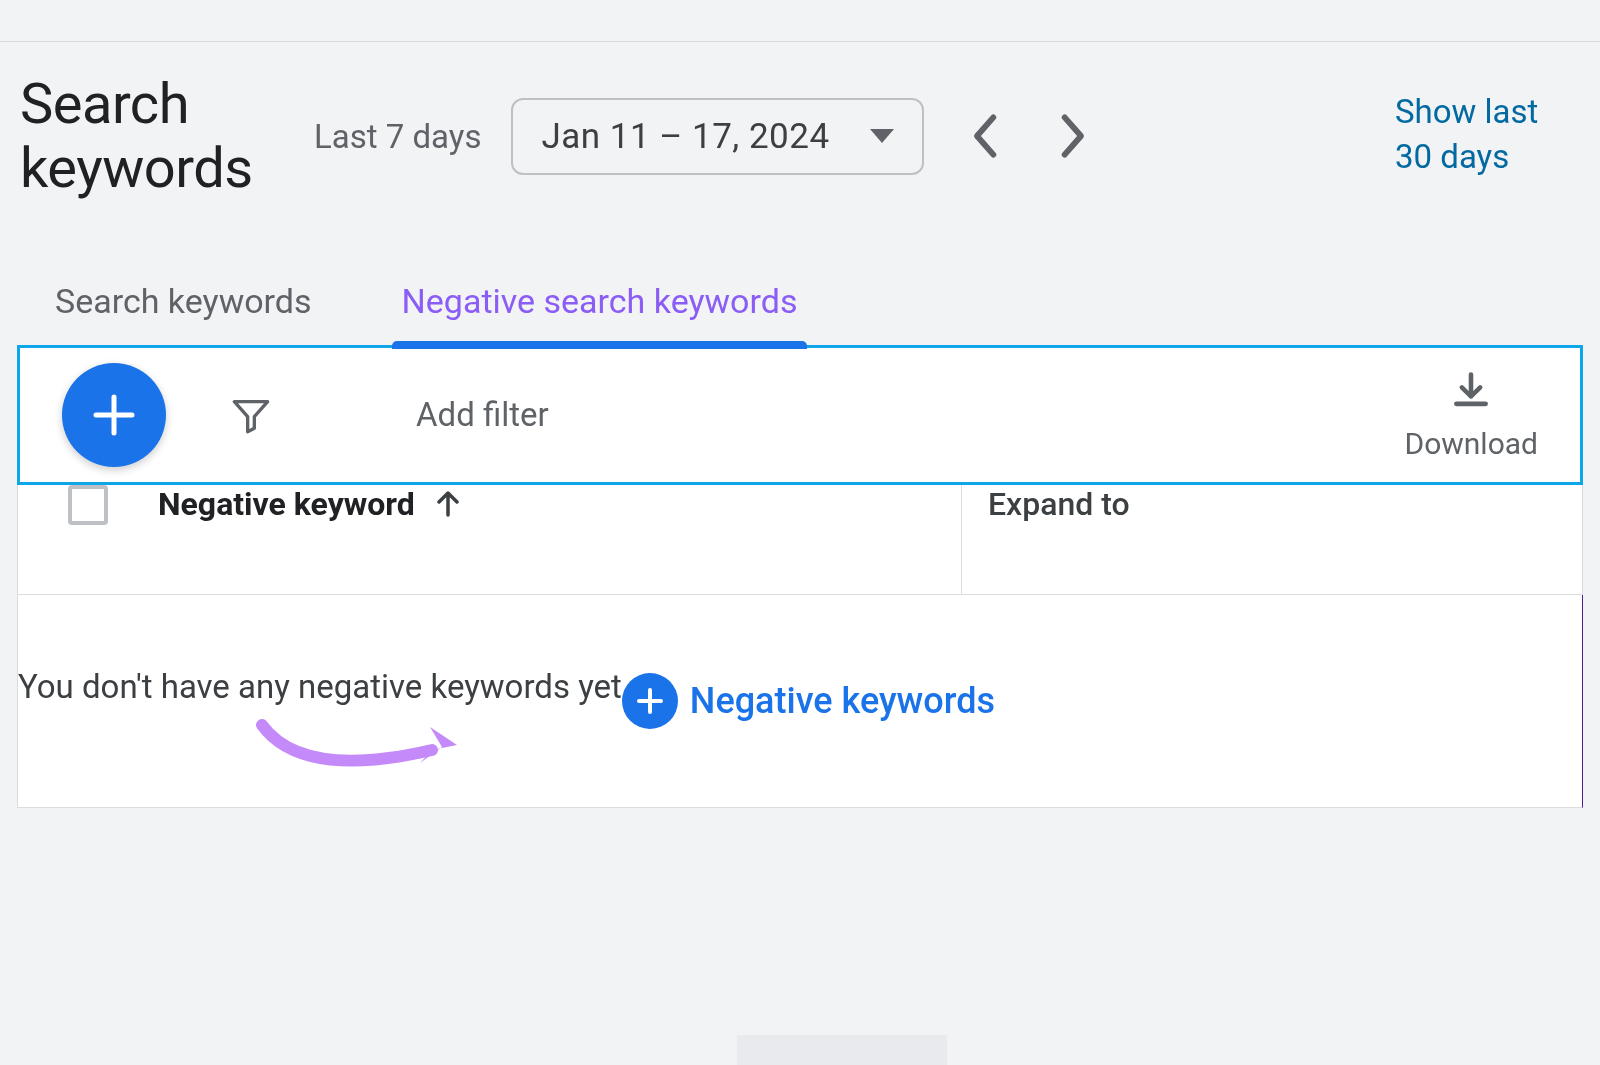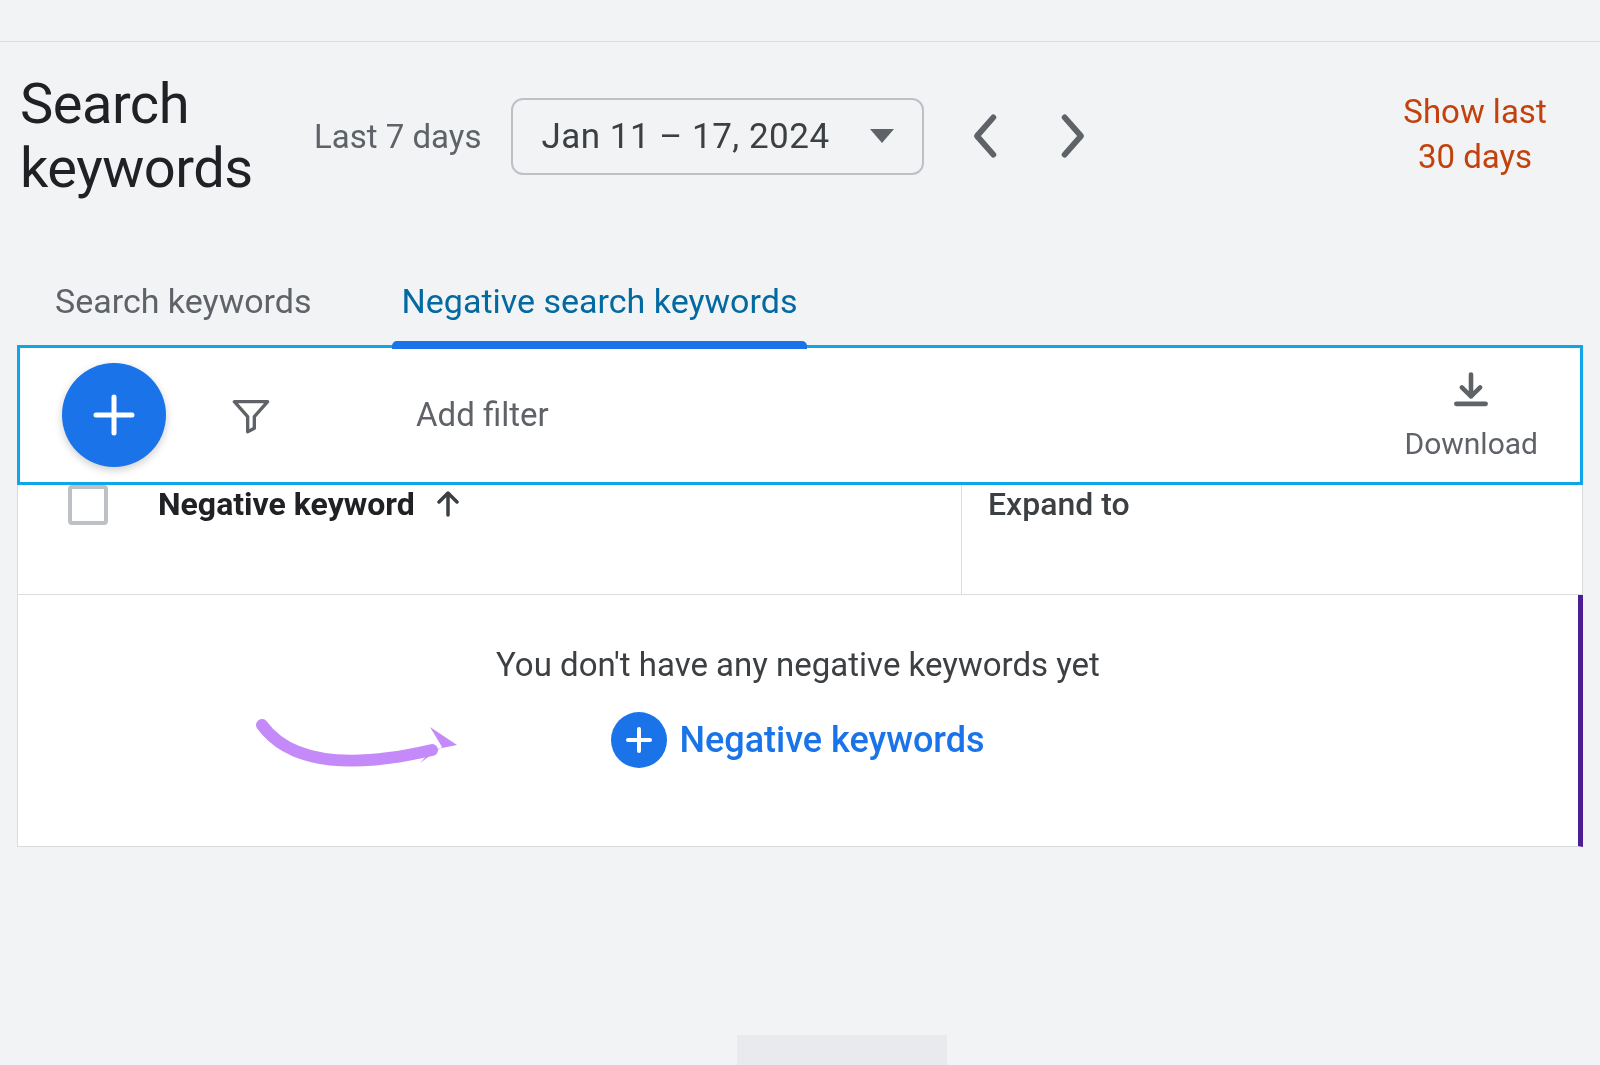--- a/index.html
+++ b/index.html
@@ -56,43 +56,43 @@
     }
     .nav-arrow {
       width: 60px; height: 60px;
       display: flex; align-items: center; justify-content: center;
       color: #5f6368;
       cursor: pointer;
     }
     .nav-arrow svg { width: 28px; height: 48px; }
     .show-last {
       font-size: 33px;
-      color: #c2410c;
-      text-align: center;
+      color: #0369a1;
+      text-align: left;
       line-height: 1.35;
       position: absolute;
       top: 90px;
       right: 45px;
       width: 160px;
       cursor: pointer;
     }
     .tabs {
       display: flex;
       padding-left: 55px;
       margin-top: 62px;
     }
     .tab {
       font-size: 34px;
       padding: 18px 40px 24px 0;
       color: #5f6368;
       cursor: pointer;
       margin-right: 40px;
     }
     .tab.active {
-      color: #0369a1;
+      color: #8b5cf6;
       position: relative;
       padding-left: 10px;
       padding-right: 10px;
     }
     .tab.active::after {
       content: '';
       position: absolute;
       left: 0; right: 0; bottom: -4px;
       height: 8px;
       background: #1a73e8;
@@ -169,25 +169,25 @@
     .th-col2 {
       font-size: 32px;
       font-weight: 500;
       color: #3c4043;
       padding-left: 26px;
       width: 620px;
     }
     .empty-body {
       background: #fff;
       border-left: 1px solid #dadce0;
-      border-right: 5px solid #4c1d95;
+      border-right: 1px solid #4c1d95;
       border-bottom: 1px solid #dadce0;
       padding-top: 50px;
       padding-bottom: 78px;
-      display: flex; flex-direction: column; align-items: center;
+      display: flex; align-items: center;
       position: relative;
     }
     .empty-message {
       font-size: 33px;
       color: #3c4043;
     }
     .empty-cta {
       display: flex; align-items: center;
       margin-top: 28px;
       gap: 12px;

